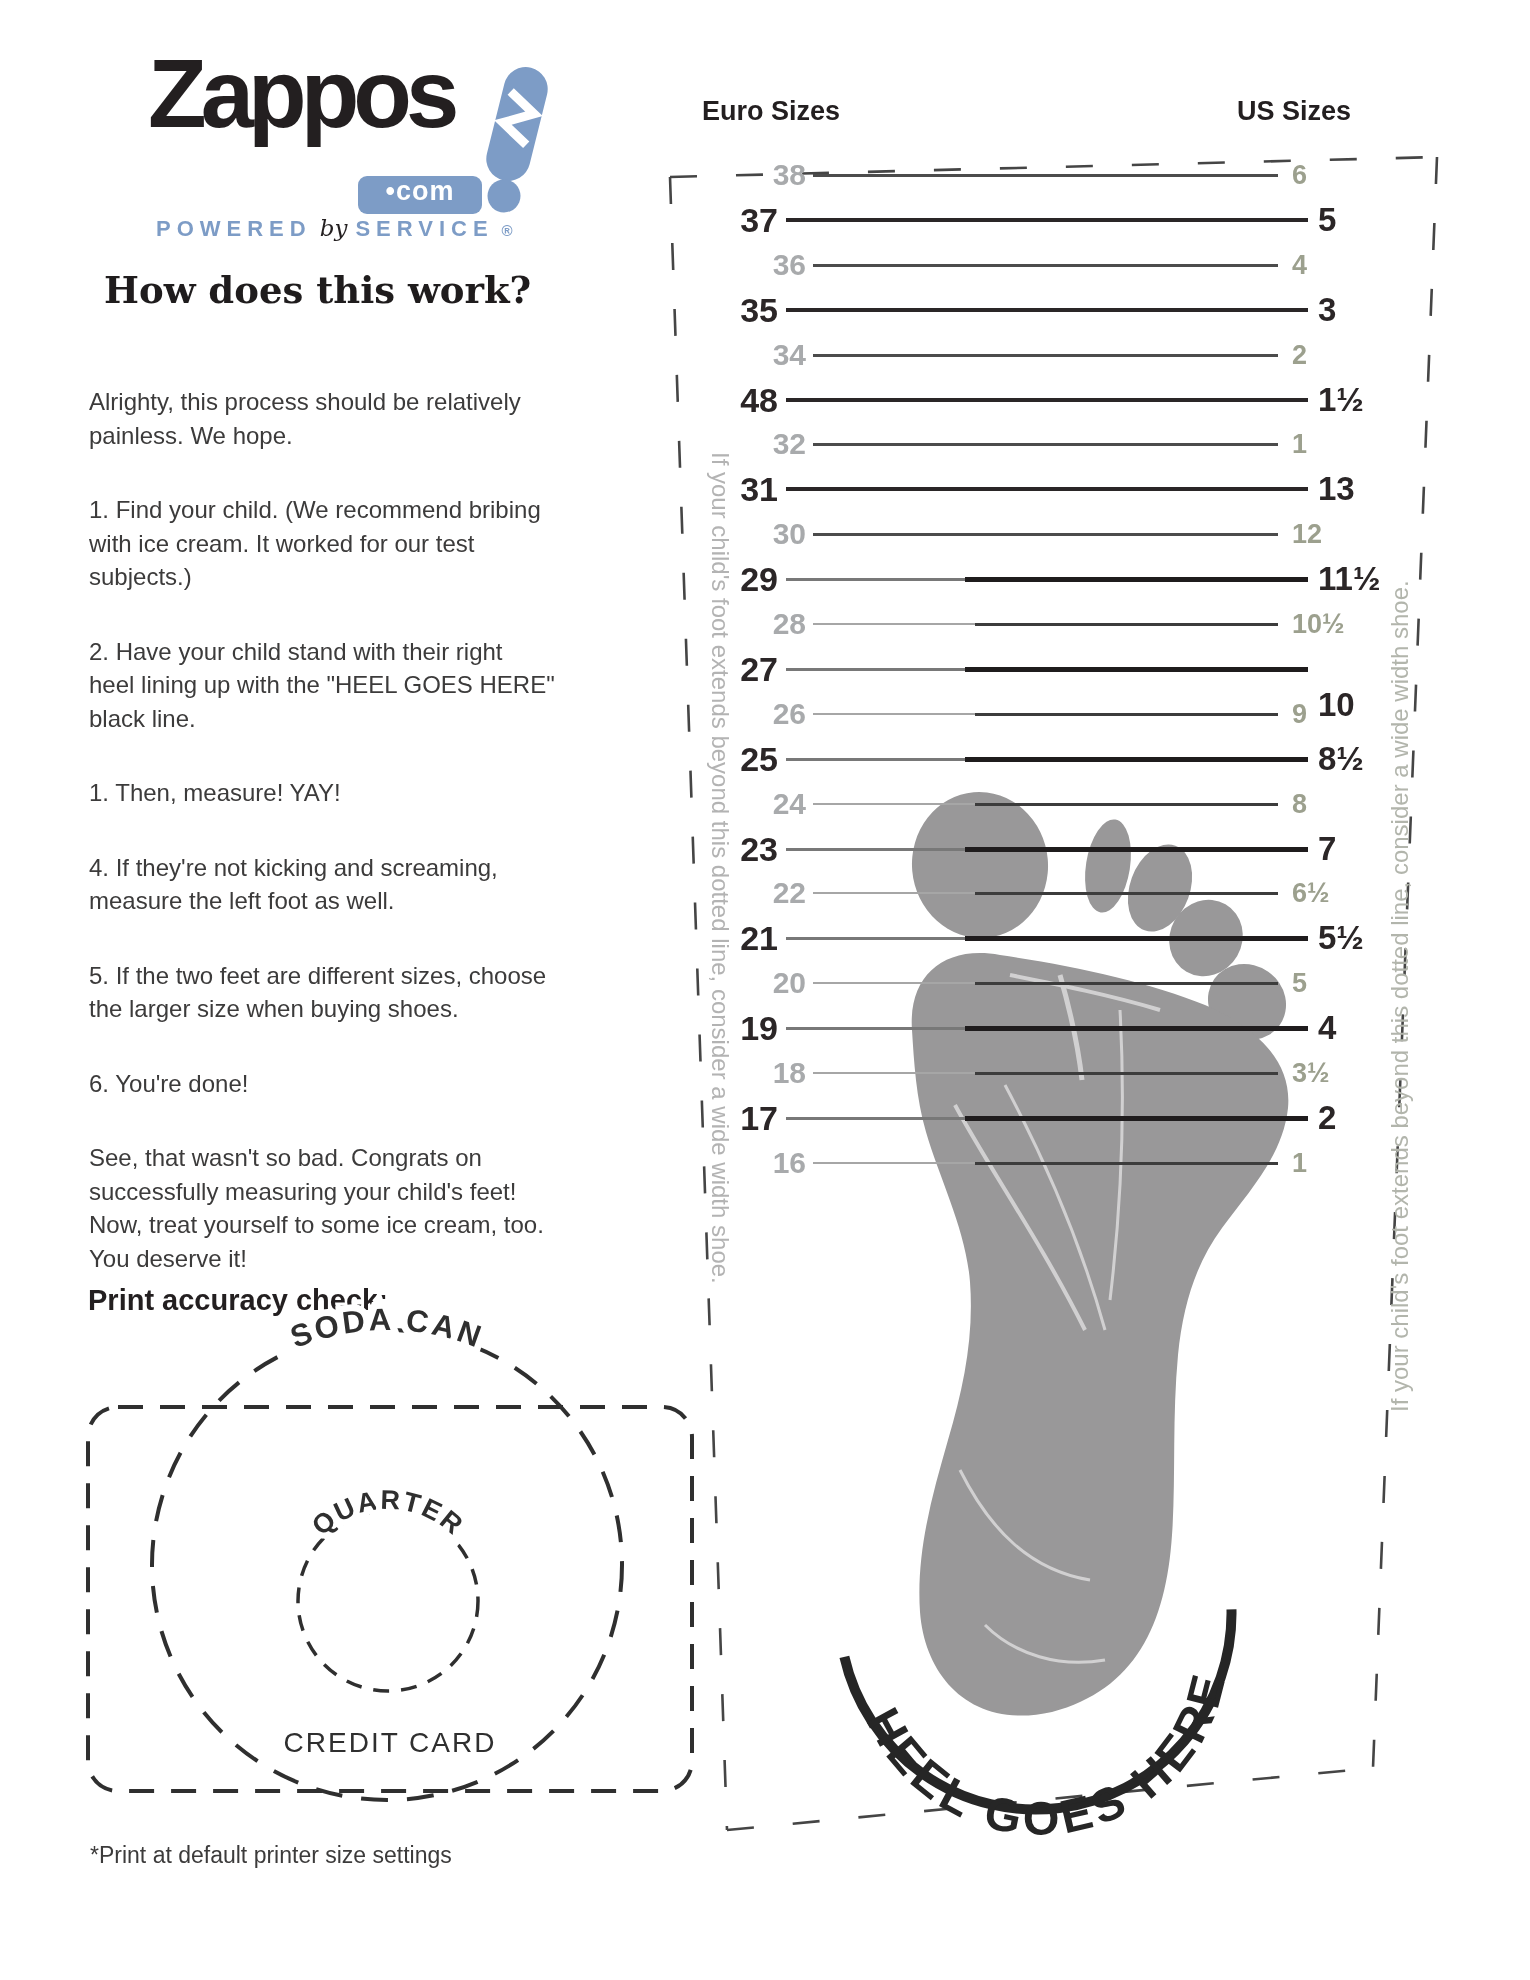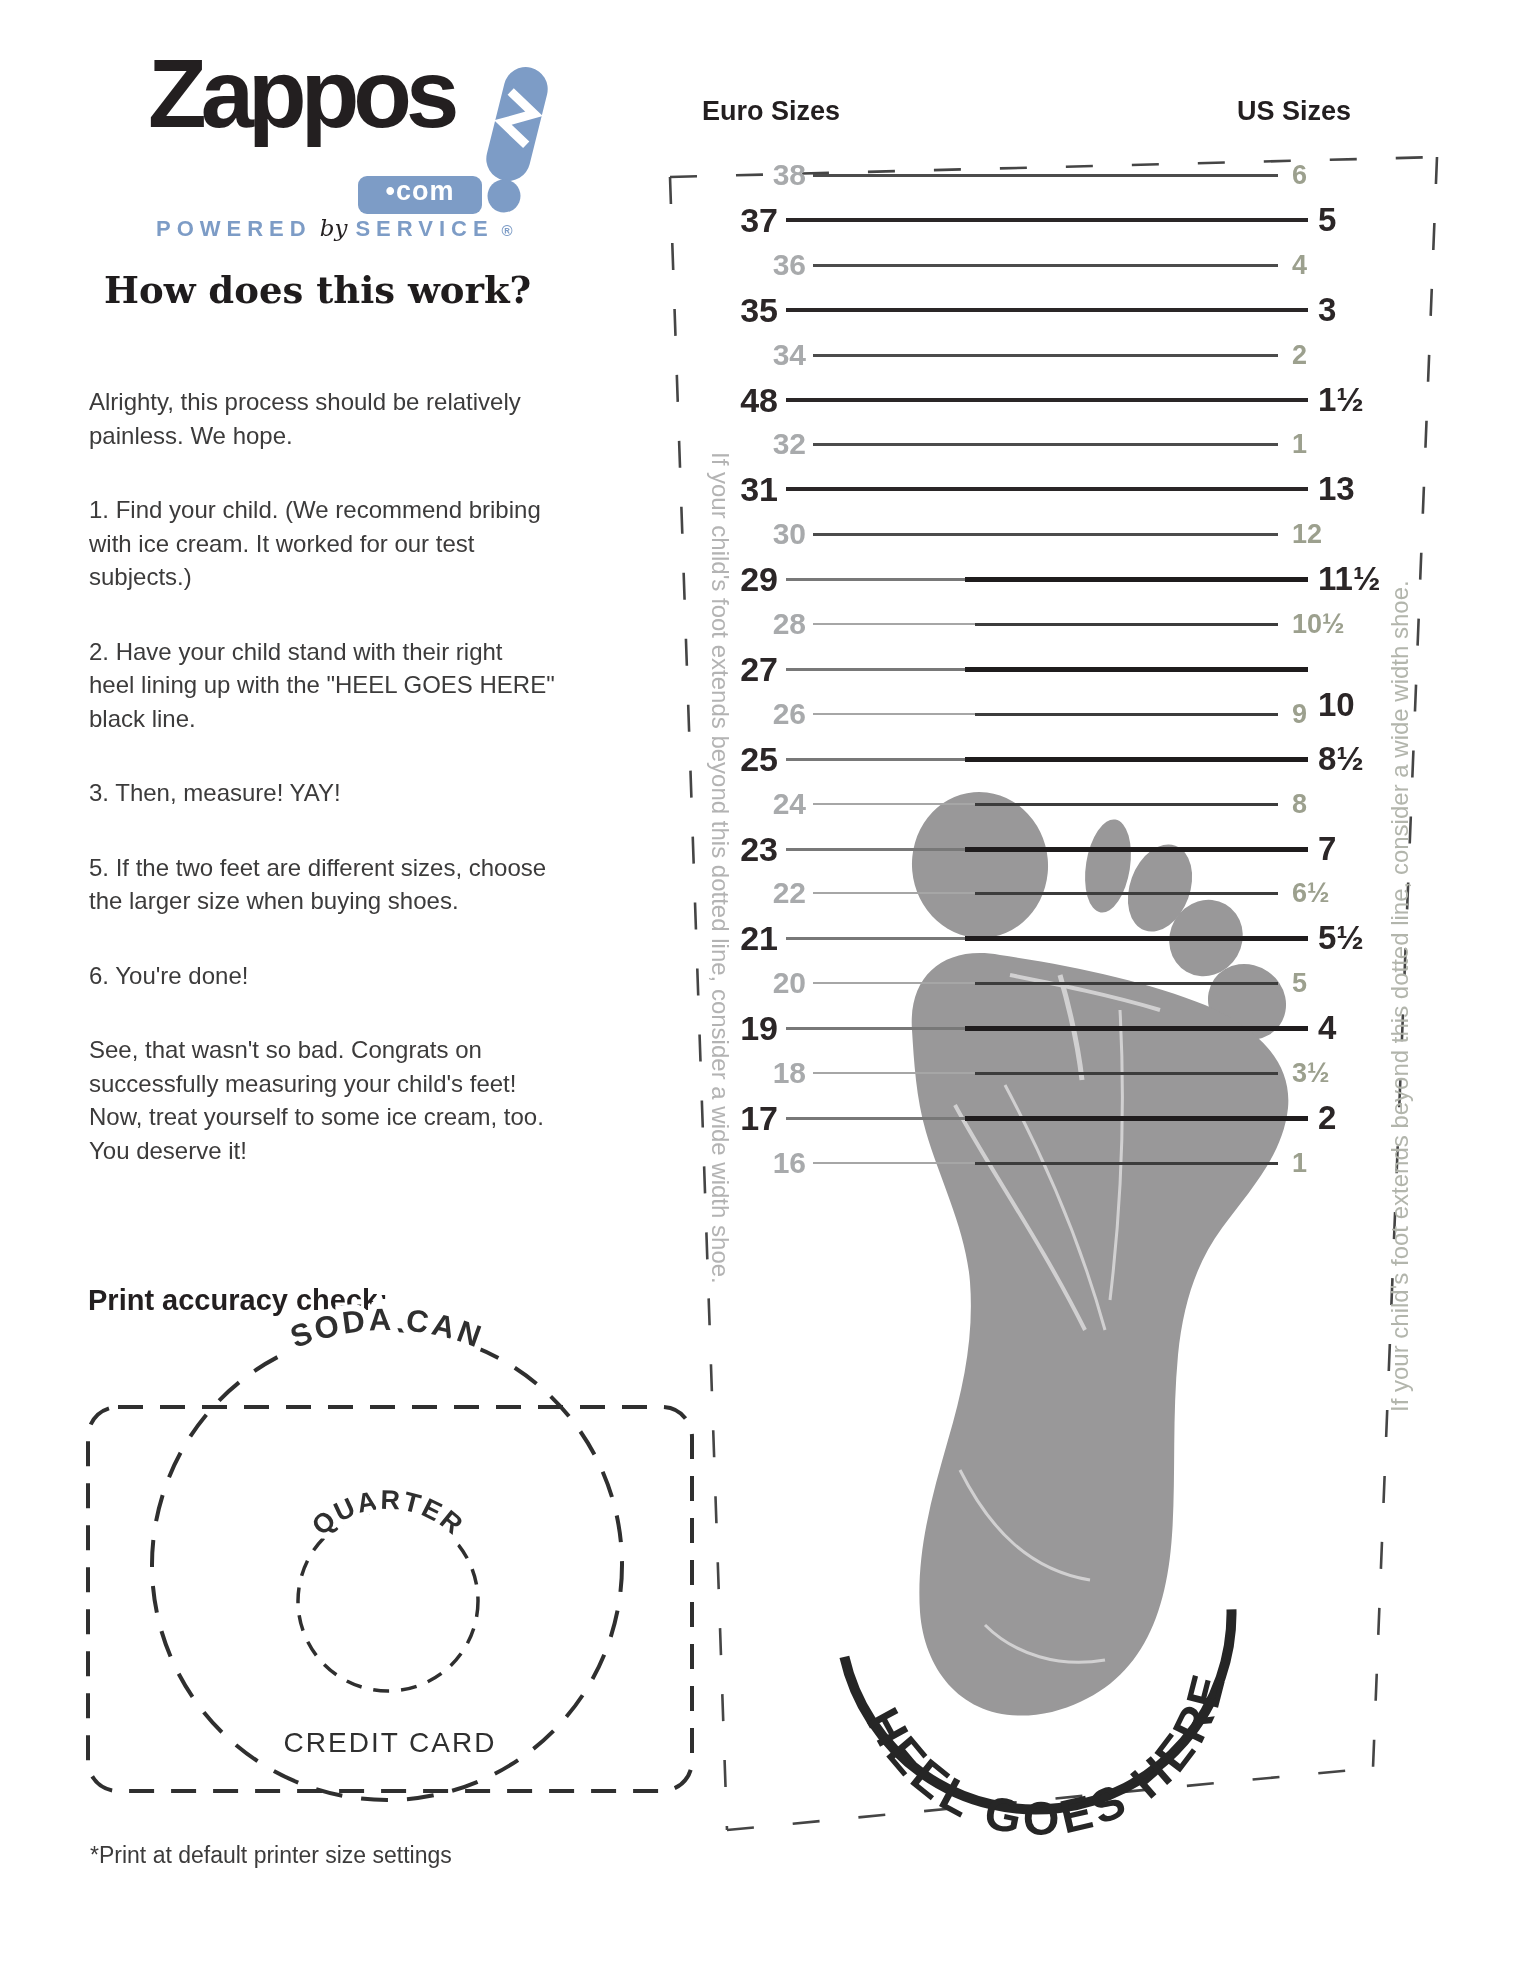--- a/index.html
+++ b/index.html
@@ -132,21 +132,23 @@
   <div class="abs" id="intro-heading">How does this work?</div>
   <div class="abs" id="paragraphs">
       <p>Alrighty, this process should be relatively
 painless. We hope.</p>
       <p>1. Find your child. (We recommend bribing
 with ice cream. It worked for our test
 subjects.)</p>
       <p>2. Have your child stand with their right
 heel lining up with the "HEEL GOES HERE"
 black line.</p>
-      <p>3. Then, measure! YAY!</p>
+      <p>1. Then, measure! YAY!</p>
+      <p>4. If they're not kicking and screaming,
+measure the left foot as well.</p>
       <p>5. If the two feet are different sizes, choose
 the larger size when buying shoes.</p>
       <p>6. You're done!</p>
       <p>See, that wasn't so bad. Congrats on
 successfully measuring your child's feet!
 Now, treat yourself to some ice cream, too.
 You deserve it!</p>
     </div>
 
   <div class="abs" id="print-heading">Print accuracy check:</div>

